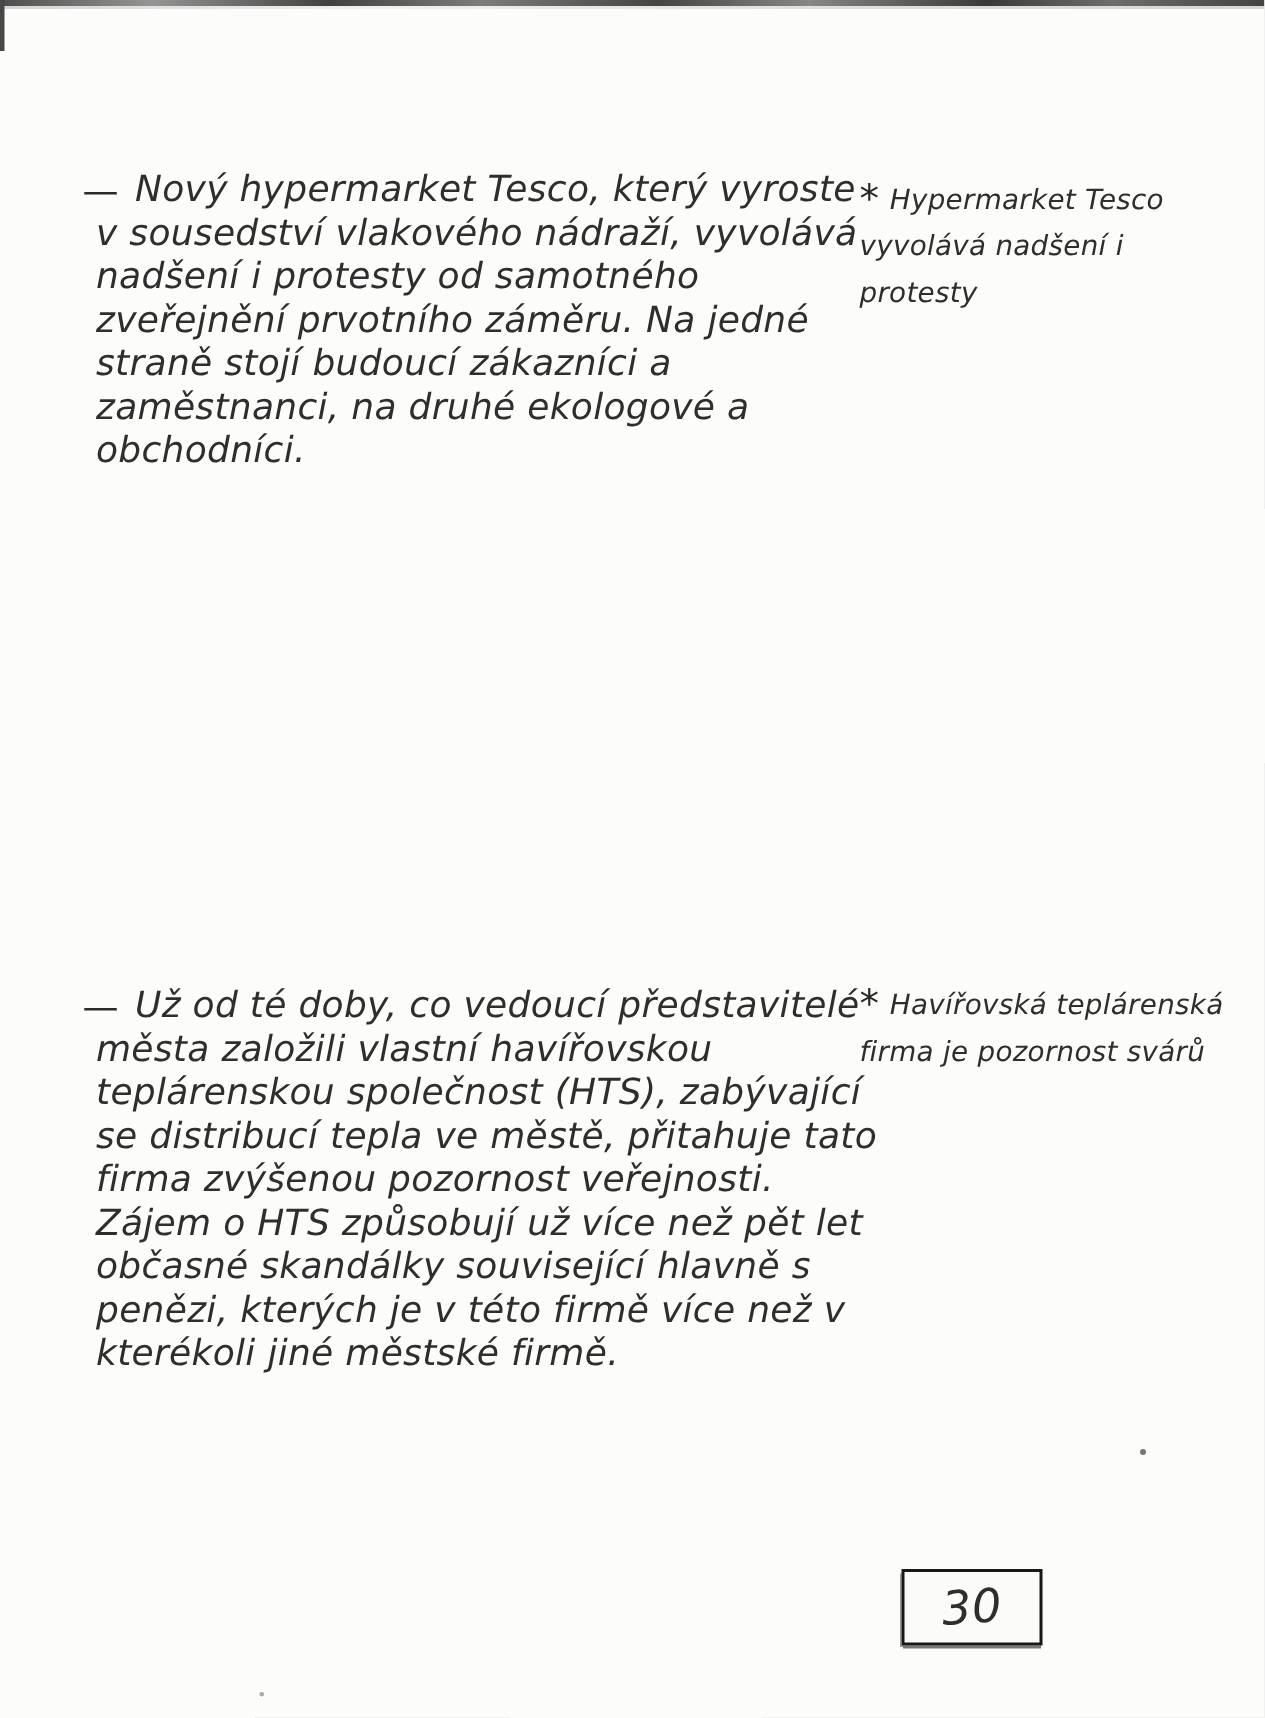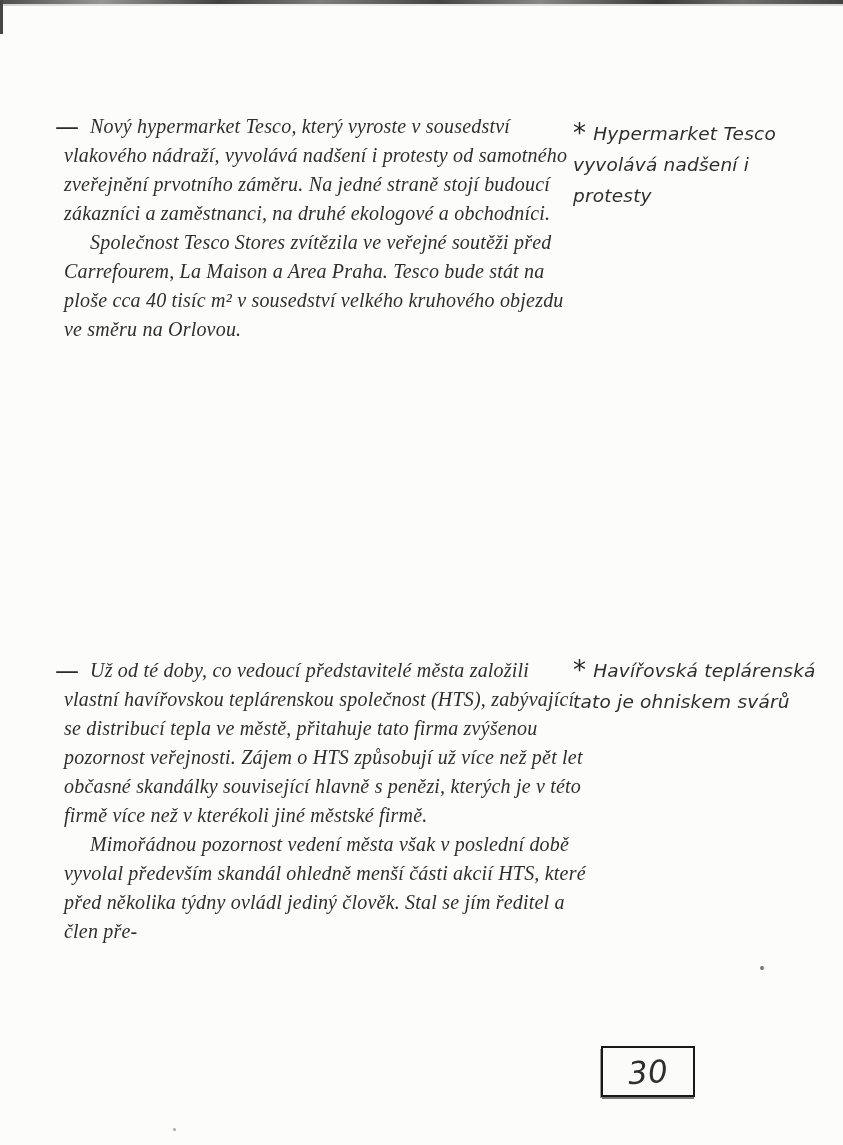--- a/index.html
+++ b/index.html
@@ -36,23 +36,22 @@
   .section-1{top:112px;}
   .section-2{top:656px;}
   .dash{
     position:absolute;left:-9px;top:3px;
     font-size:24px;line-height:24px;color:#2b2b2b;
     font-style:normal;
   }
   .para{
     margin:0;
     text-indent:26px;
-    font-size:20px;
+    font-size:24px;
     line-height:29px;
-    font-family:Liberation Serif, serif;
   }
   .note{
     position:absolute;left:573px;width:252px;
     font-size:18.5px;line-height:31px;
   }
   .note-1{top:118px;}
   .note-2{top:655px;}
   .star{
     float:left;
     font-size:26px;line-height:30px;
@@ -82,37 +81,35 @@
 
 <div class="scan">
 
   <div class="edge-top"></div>
   <div class="edge-top2"></div>
   <div class="edge-left"></div>
 
   <div class="section section-1">
     <span class="dash">—</span>
     <p class="para hand">Nový hypermarket Tesco, který vyroste v sousedství vlakového nádraží, vyvolává nadšení i protesty od samotného zveřejnění prvotního záměru. Na jedné straně stojí budoucí zákazníci a zaměstnanci, na druhé ekologové a obchodníci.</p>
-    <p class="para hand">Společnost Tesco Stores zvítězila ve veřejné soutěži před Carrefourem, La Maison a Area Praha. Tesco bude stát na ploše cca 40 tisíc m² v sousedství velkého kruhového objezdu ve směru na Orlovou.</p>
   </div>
 
   <div class="section section-2">
     <span class="dash">—</span>
     <p class="para hand">Už od té doby, co vedoucí představitelé města založili vlastní havířovskou teplárenskou společnost (HTS), zabývající se distribucí tepla ve městě, přitahuje tato firma zvýšenou pozornost veřejnosti. Zájem o HTS způsobují už více než pět let občasné skandálky související hlavně s penězi, kterých je v této firmě více než v kterékoli jiné městské firmě.</p>
-    <p class="para hand">Mimořádnou pozornost vedení města však v poslední době vyvolal především skandál ohledně menší části akcií HTS, které před několika týdny ovládl jediný člověk. Stal se jím ředitel a člen pře-</p>
   </div>
 
   <aside class="note note-1 hand">
     <span class="star">*</span>
     <span>Hypermarket Tesco vyvolává nadšení i protesty</span>
   </aside>
 
   <aside class="note note-2 hand">
     <span class="star">*</span>
-    <span>Havířovská teplárenská tato je ohniskem svárů</span>
+    <span>Havířovská teplárenská firma je pozornost svárů</span>
   </aside>
 
   <div class="page-number-box">
     <span class="page-number hand">30</span>
   </div>
 
   <div class="speck speck-1"></div>
   <div class="speck speck-2"></div>
 
 </div>

